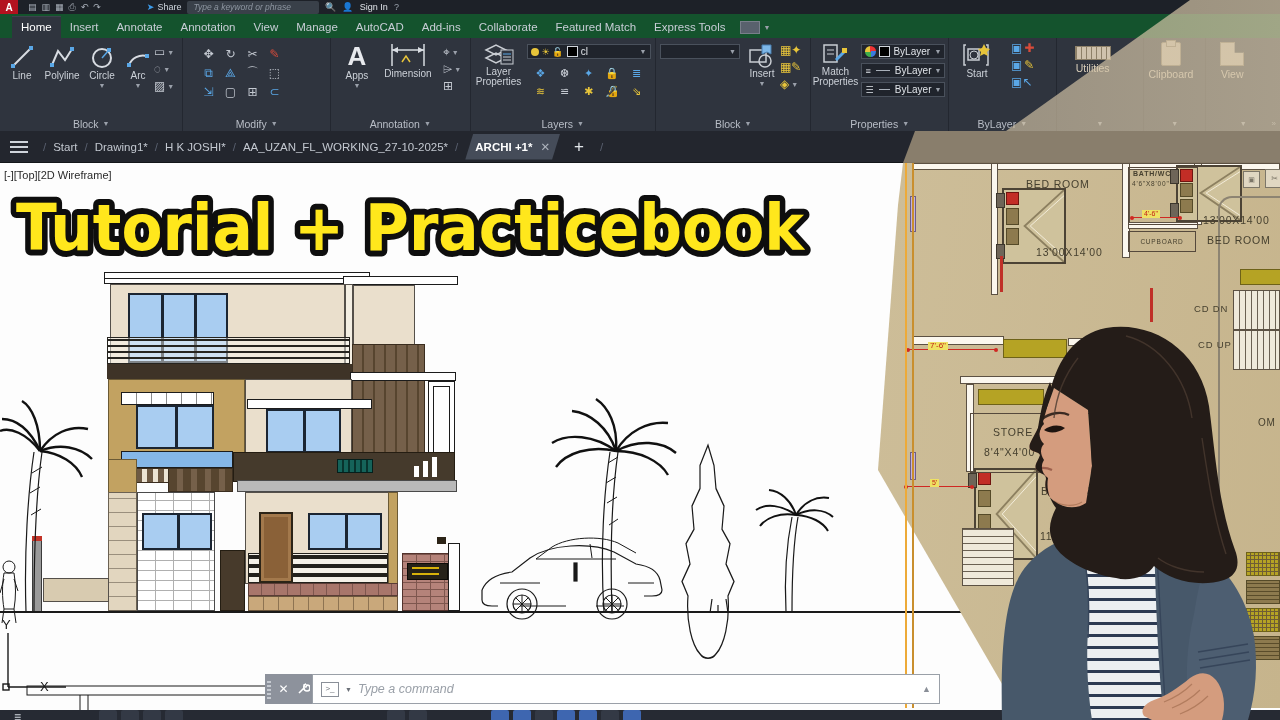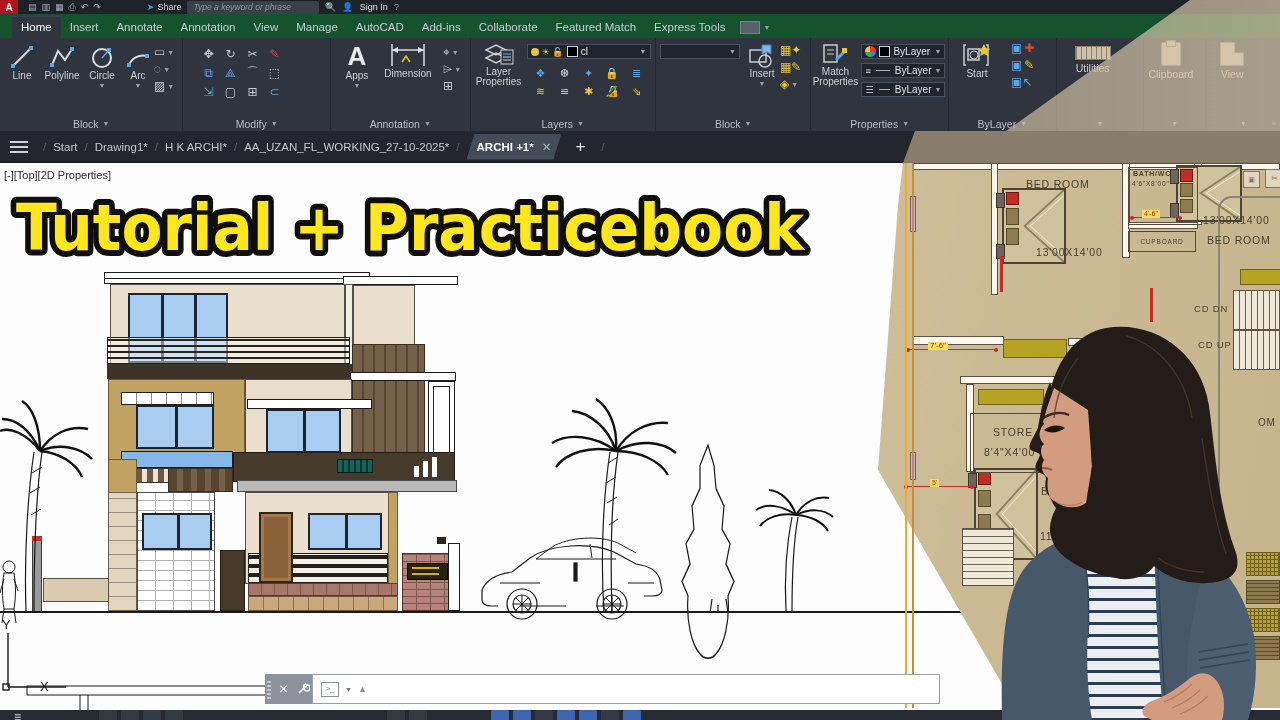--- a/index.html
+++ b/index.html
@@ -424,34 +424,34 @@
     <div class="ham">
         <i></i>
         <i></i>
         <i></i>
       </div>
     <span class="fsep">/</span>
     <span class="ftab">Start</span>
     <span class="fsep">/</span>
     <span class="ftab">Drawing1*</span>
     <span class="fsep">/</span>
-    <span class="ftab">H K ARCHI*</span>
+    <span class="ftab">H K JOSHI*</span>
     <span class="fsep">/</span>
     <span class="ftab">AA_UZAN_FL_WORKING_27-10-2025*</span>
     <span class="fsep">/</span>
     <span class="ftab active">
       <span>ARCHI +1*</span>
       <span class="x">✕</span>
     </span>
     <span class="newtab">+</span>
     <span class="fsep" style="margin-left:16px;">/</span>
   </div>
 
   <div class="abs canvas"></div>
-  <div class="abs vplabel">[-][Top][2D Properties]</div>
+  <div class="abs vplabel">[-][Top][2D Wireframe]</div>
 
   <svg class="abs" style="left:10px;top:180px;" width="810" height="92">
     <text x="6" y="70" textLength="788" lengthAdjust="spacingAndGlyphs" style="font-family:'DejaVu Sans','Liberation Sans',sans-serif;font-weight:bold;font-size:64px;
                  paint-order:stroke;stroke:#0e0e0e;stroke-width:12px;stroke-linejoin:round;fill:#ffe71c;">Tutorial + Practicebook</text>
   </svg>
 
   <div class="abs" style="inset:0;">
 
     <div class="hv outl" style="left:104px;top:272px;width:266px;height:12px;background:#fff;box-shadow:inset 0 -4px 0 #fff,inset 0 -5px 0 #1c1c1c;"></div>
     <div class="hv outl" style="left:343px;top:276px;width:115px;height:9px;background:#fff;"></div>
@@ -716,20 +716,21 @@
   <div class="abs cmdgrip">
     <span class="dots"></span>
     <span style="font-size:12px;">✕</span>
     <svg width="14" height="14">
         <path d="M3,11 L8,6 M8,6 a3,3 0 1 0 3,-3 l-1,2 -2,0 0,-2 2,-1 a3,3 0 0 0 -2,4" stroke="#fff" stroke-width="1.6" fill="none"></path>
       </svg>
   </div>
   <div class="abs cmdfield">
     <span class="prompt">&gt;_</span>
     <span class="caret" style="color:#6b7078;">▼</span>
+    <span class="ghost">Type a command</span>
     <span style="color:#8a8f98;font-size:9px;">▲</span>
   </div>
 
   <div class="abs sbar">
     <span style="color:#cfd4db;font-size:12px;margin:0 8px 0 14px;">≡</span>
     <span class="sic sdark" style="margin-left:70px;"></span>
     <span class="sic sdark"></span>
     <span class="sic sdark"></span>
     <span class="sic sdark"></span>
     <span class="sic sdark" style="margin-left:200px;"></span>

